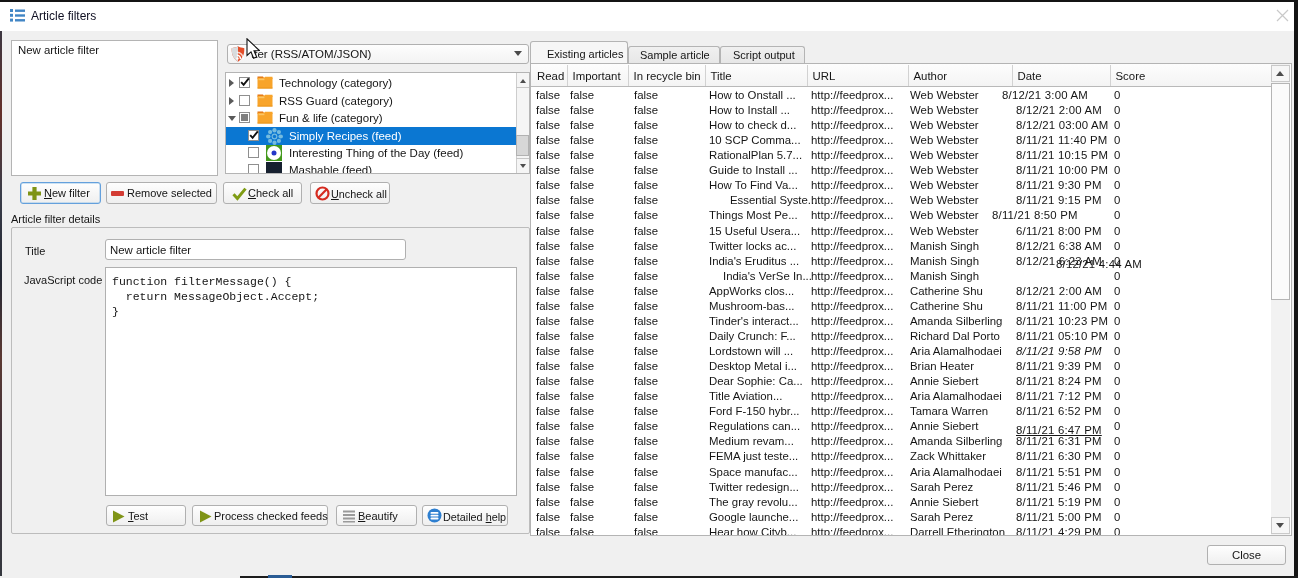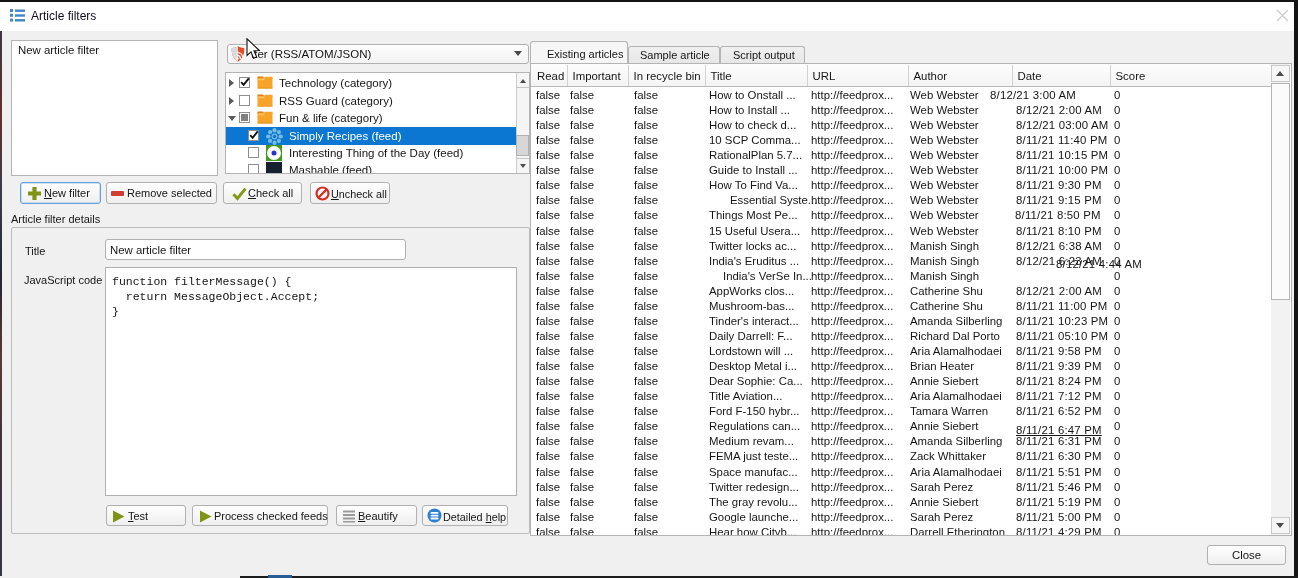--- a/index.html
+++ b/index.html
@@ -171,21 +171,21 @@
     <div style="position:absolute;left:480.5px;top:1px;width:1px;height:21px;background:#d2d2d2;"></div>
     <div style="position:absolute;left:486.5px;top:5.5px;">Date</div>
     <div style="position:absolute;left:578.5px;top:1px;width:1px;height:21px;background:#d2d2d2;"></div>
     <div style="position:absolute;left:584.5px;top:5.5px;">Score</div>
     <div style="position:absolute;top:25.00px;left:5px;">false</div>
     <div style="position:absolute;top:25.00px;left:39px;">false</div>
     <div style="position:absolute;top:25.00px;left:103px;">false</div>
     <div style="position:absolute;top:25.00px;left:178px;white-space:nowrap;">How to Onstall ...</div>
     <div style="position:absolute;top:25.00px;left:280px;">http://feedprox...</div>
     <div style="position:absolute;top:25.00px;left:379px;white-space:nowrap;">Web Webster</div>
-    <div style="position:absolute;top:25.00px;left:459px;white-space:nowrap;letter-spacing:0.2px;">8/12/21 3:00 AM</div>
+    <div style="position:absolute;top:25.00px;left:471px;white-space:nowrap;letter-spacing:0.2px;">8/12/21 3:00 AM</div>
     <div style="position:absolute;top:25.00px;left:583px;">0</div>
     <div style="position:absolute;top:40.06px;left:5px;">false</div>
     <div style="position:absolute;top:40.06px;left:39px;">false</div>
     <div style="position:absolute;top:40.06px;left:103px;">false</div>
     <div style="position:absolute;top:40.06px;left:178px;white-space:nowrap;">How to Install ...</div>
     <div style="position:absolute;top:40.06px;left:280px;">http://feedprox...</div>
     <div style="position:absolute;top:40.06px;left:379px;white-space:nowrap;">Web Webster</div>
     <div style="position:absolute;top:40.06px;left:485px;white-space:nowrap;letter-spacing:0.2px;">8/12/21 2:00 AM</div>
     <div style="position:absolute;top:40.06px;left:583px;">0</div>
     <div style="position:absolute;top:55.12px;left:5px;">false</div>
@@ -235,29 +235,29 @@
     <div style="position:absolute;top:130.42px;left:280px;">http://feedprox...</div>
     <div style="position:absolute;top:130.42px;left:379px;white-space:nowrap;">Web Webster</div>
     <div style="position:absolute;top:130.42px;left:485px;white-space:nowrap;letter-spacing:0.2px;">8/11/21 9:15 PM</div>
     <div style="position:absolute;top:130.42px;left:583px;">0</div>
     <div style="position:absolute;top:145.48px;left:5px;">false</div>
     <div style="position:absolute;top:145.48px;left:39px;">false</div>
     <div style="position:absolute;top:145.48px;left:103px;">false</div>
     <div style="position:absolute;top:145.48px;left:178px;white-space:nowrap;">Things Most Pe...</div>
     <div style="position:absolute;top:145.48px;left:280px;">http://feedprox...</div>
     <div style="position:absolute;top:145.48px;left:379px;white-space:nowrap;">Web Webster</div>
-    <div style="position:absolute;top:145.48px;left:484px;white-space:nowrap;letter-spacing:0.2px;">8/11/21 8:50 PM</div>
+    <div style="position:absolute;top:145.48px;left:461px;white-space:nowrap;letter-spacing:0.2px;">8/11/21 8:50 PM</div>
     <div style="position:absolute;top:145.48px;left:583px;">0</div>
     <div style="position:absolute;top:160.54px;left:5px;">false</div>
     <div style="position:absolute;top:160.54px;left:39px;">false</div>
     <div style="position:absolute;top:160.54px;left:103px;">false</div>
     <div style="position:absolute;top:160.54px;left:178px;white-space:nowrap;">15 Useful Usera...</div>
     <div style="position:absolute;top:160.54px;left:280px;">http://feedprox...</div>
     <div style="position:absolute;top:160.54px;left:379px;white-space:nowrap;">Web Webster</div>
-    <div style="position:absolute;top:160.54px;left:485px;white-space:nowrap;letter-spacing:0.2px;">8/11/21 8:10 PM</div>
+    <div style="position:absolute;top:160.54px;left:485px;white-space:nowrap;letter-spacing:0.2px;">6/11/21 8:00 PM</div>
     <div style="position:absolute;top:160.54px;left:583px;">0</div>
     <div style="position:absolute;top:175.60px;left:5px;">false</div>
     <div style="position:absolute;top:175.60px;left:39px;">false</div>
     <div style="position:absolute;top:175.60px;left:103px;">false</div>
     <div style="position:absolute;top:175.60px;left:178px;white-space:nowrap;">Twitter locks ac...</div>
     <div style="position:absolute;top:175.60px;left:280px;">http://feedprox...</div>
     <div style="position:absolute;top:175.60px;left:379px;white-space:nowrap;">Manish Singh</div>
     <div style="position:absolute;top:175.60px;left:485px;white-space:nowrap;letter-spacing:0.2px;">8/12/21 6:38 AM</div>
     <div style="position:absolute;top:175.60px;left:583px;">0</div>
     <div style="position:absolute;top:190.66px;left:5px;">false</div>
@@ -296,32 +296,32 @@
     <div style="position:absolute;top:250.90px;left:39px;">false</div>
     <div style="position:absolute;top:250.90px;left:103px;">false</div>
     <div style="position:absolute;top:250.90px;left:178px;white-space:nowrap;">Tinder's interact...</div>
     <div style="position:absolute;top:250.90px;left:280px;">http://feedprox...</div>
     <div style="position:absolute;top:250.90px;left:379px;white-space:nowrap;">Amanda Silberling</div>
     <div style="position:absolute;top:250.90px;left:485px;white-space:nowrap;letter-spacing:0.2px;">8/11/21 10:23 PM</div>
     <div style="position:absolute;top:250.90px;left:583px;">0</div>
     <div style="position:absolute;top:265.96px;left:5px;">false</div>
     <div style="position:absolute;top:265.96px;left:39px;">false</div>
     <div style="position:absolute;top:265.96px;left:103px;">false</div>
-    <div style="position:absolute;top:265.96px;left:178px;white-space:nowrap;">Daily Darrell: F...</div>
+    <div style="position:absolute;top:265.96px;left:178px;white-space:nowrap;">Daily Crunch: F...</div>
     <div style="position:absolute;top:265.96px;left:280px;">http://feedprox...</div>
     <div style="position:absolute;top:265.96px;left:379px;white-space:nowrap;">Richard Dal Porto</div>
     <div style="position:absolute;top:265.96px;left:485px;white-space:nowrap;letter-spacing:0.2px;">8/11/21 05:10 PM</div>
     <div style="position:absolute;top:265.96px;left:583px;">0</div>
     <div style="position:absolute;top:281.02px;left:5px;">false</div>
     <div style="position:absolute;top:281.02px;left:39px;">false</div>
     <div style="position:absolute;top:281.02px;left:103px;">false</div>
     <div style="position:absolute;top:281.02px;left:178px;white-space:nowrap;">Lordstown will ...</div>
     <div style="position:absolute;top:281.02px;left:280px;">http://feedprox...</div>
     <div style="position:absolute;top:281.02px;left:379px;white-space:nowrap;">Aria Alamalhodaei</div>
-    <div style="position:absolute;top:281.02px;left:485px;white-space:nowrap;letter-spacing:0.2px;">8/11/21 9:58 PM</div>
+    <div style="position:absolute;top:281.02px;left:485px;white-space:nowrap;letter-spacing:0.2px;font-style:italic;">8/11/21 9:58 PM</div>
     <div style="position:absolute;top:281.02px;left:583px;">0</div>
     <div style="position:absolute;top:296.08px;left:5px;">false</div>
     <div style="position:absolute;top:296.08px;left:39px;">false</div>
     <div style="position:absolute;top:296.08px;left:103px;">false</div>
     <div style="position:absolute;top:296.08px;left:178px;white-space:nowrap;">Desktop Metal i...</div>
     <div style="position:absolute;top:296.08px;left:280px;">http://feedprox...</div>
     <div style="position:absolute;top:296.08px;left:379px;white-space:nowrap;">Brian Heater</div>
     <div style="position:absolute;top:296.08px;left:485px;white-space:nowrap;letter-spacing:0.2px;">8/11/21 9:39 PM</div>
     <div style="position:absolute;top:296.08px;left:583px;">0</div>
     <div style="position:absolute;top:311.14px;left:5px;">false</div>

